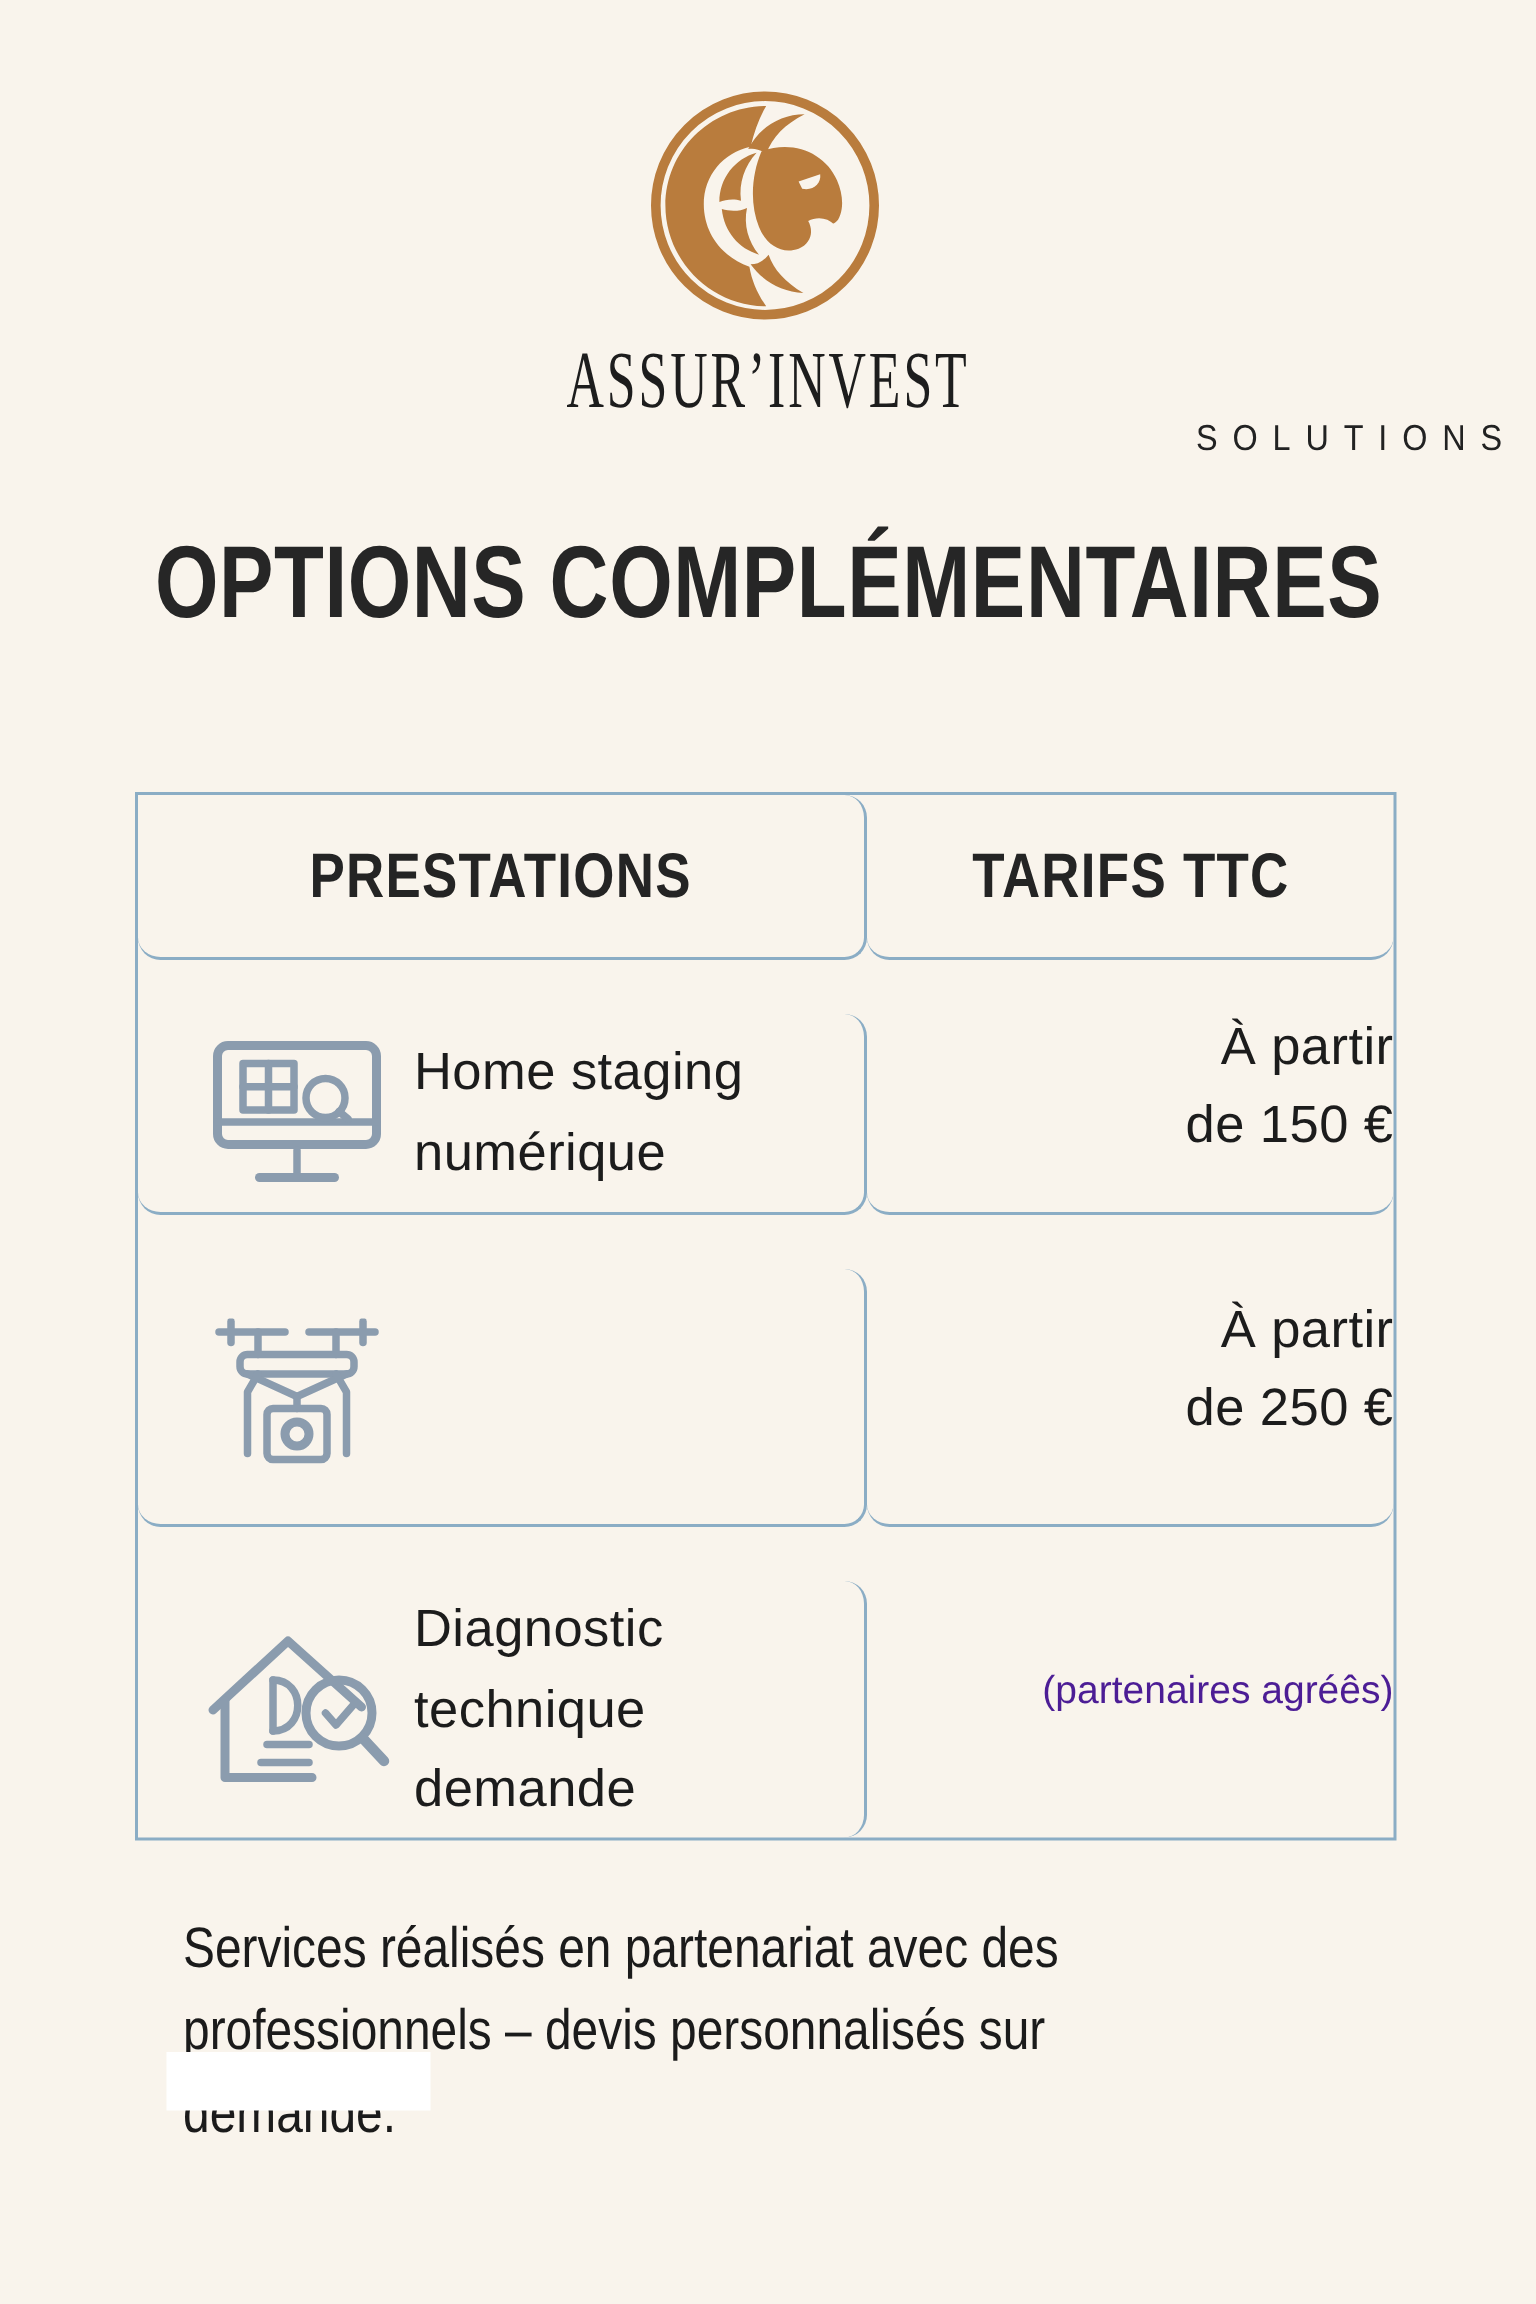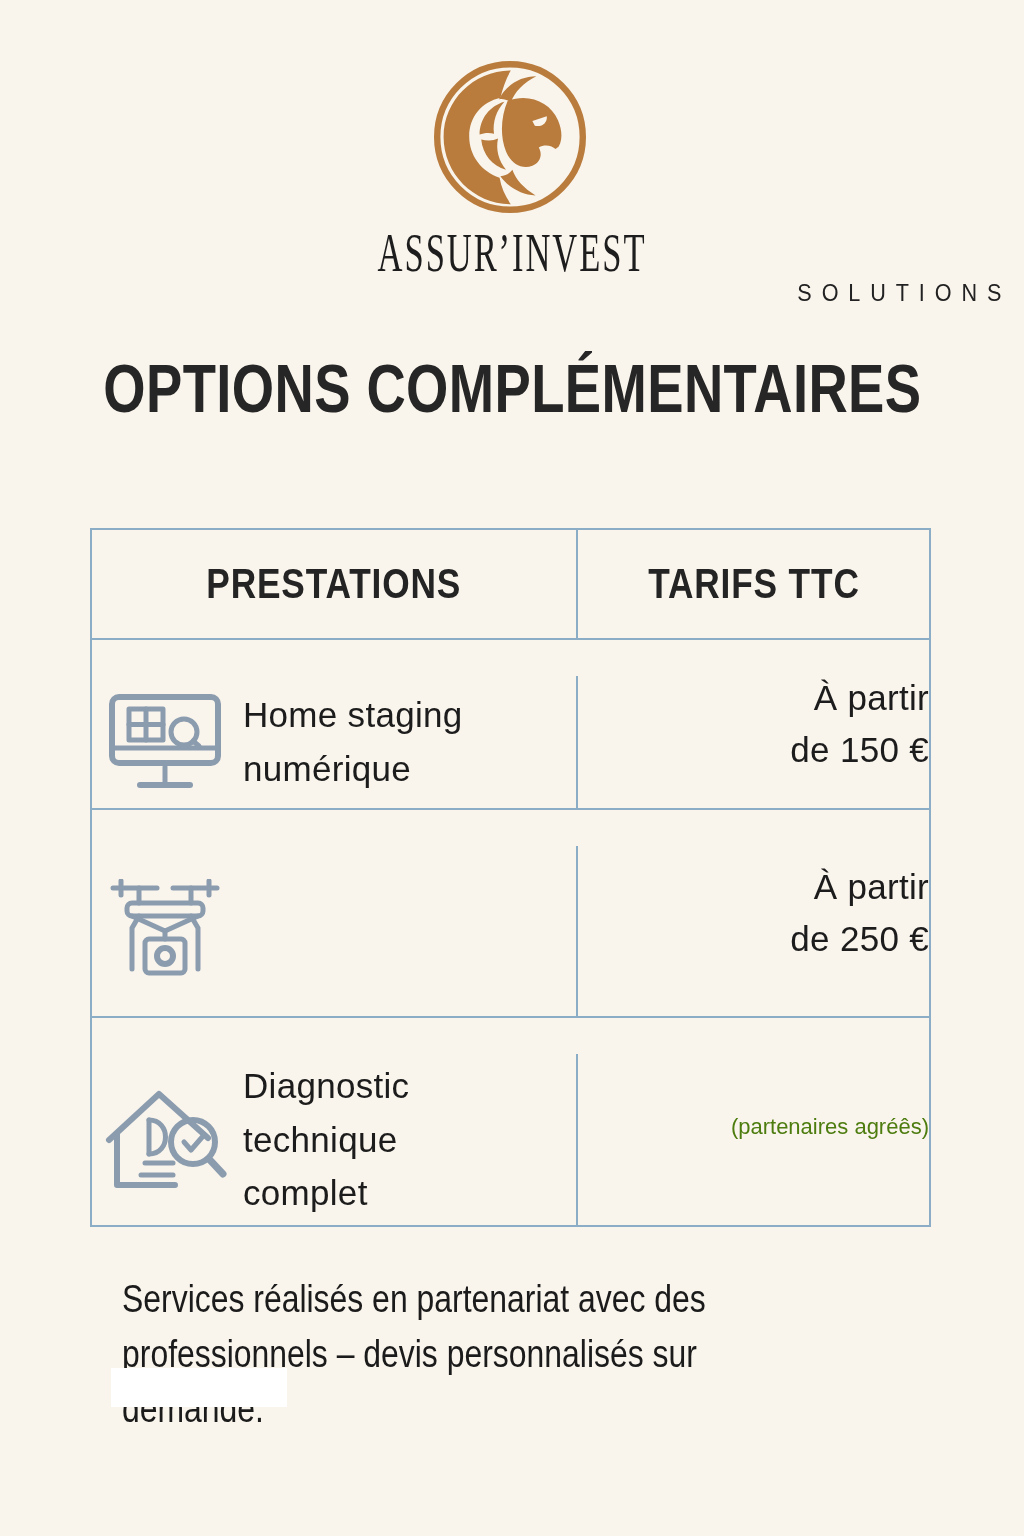--- a/index.html
+++ b/index.html
@@ -51,37 +51,37 @@
 
   
   .table{
     position:absolute;left:90px;top:528px;width:841px;height:699px;
     border:2px solid var(--table-border);
     display:grid;
     grid-template-columns:486px 1fr;
     grid-template-rows:110px 170px 208px 1fr;
     background:transparent;
   }
-  .cell{min-width:0;min-height:0;}
+  .cell{min-width:0;min-height:0;border-radius:15px;}
   .cell.col1{border-right:2px solid var(--table-border);}
   .cell.rb{border-bottom:2px solid var(--table-border);}
   .cell.head{display:flex;align-items:center;justify-content:center;}
   .head-label{
     display:inline-block;font-size:42px;font-weight:700;letter-spacing:1px;
     transform:scaleX(0.84);transform-origin:center;color:#242424;white-space:nowrap;
   }
-  .cell.presta{display:flex;align-items:center;padding-left:7px;margin-top:36px;}
+  .cell.presta{display:flex;align-items:center;padding-left:40px;margin-top:36px;}
   .icon-box{width:132px;min-width:132px;display:flex;align-items:center;justify-content:center;color:var(--icon-blue-gray);}
   .presta-text{
     margin-left:12px;font-size:35px;line-height:1.54;color:#1c1c1c;
     white-space:pre-line;letter-spacing:0.3px;
   }
   .cell.tarif{display:flex;flex-direction:column;justify-content:center;padding-left:82px;text-align:right;}
   .tarif-text{font-size:35px;line-height:1.5;color:#1c1c1c;white-space:pre-line;letter-spacing:0.3px;}
-  .tarif-note{font-size:22px;color:#4d7c0f;margin-top:10px;white-space:nowrap;}
+  .tarif-note{font-size:26px;color:#4c1d95;margin-top:10px;white-space:nowrap;}
 
   
   .footer{position:absolute;left:122px;top:1272px;width:860px;}
   .footer .t{
     display:inline-block;font-size:38px;line-height:1.45;font-weight:400;color:#1b1b1b;
     transform:scaleX(0.84);transform-origin:left top;white-space:pre-line;
   }
   .white-patch{position:absolute;left:111px;top:1368px;width:176px;height:39px;background:#ffffff;}
 
   svg{display:block;}
@@ -180,21 +180,21 @@
           <path d="M48 36 C 70 36 70 70 48 70" stroke-width="5"></path>
           <line x1="44" y1="79" x2="72" y2="79" stroke-width="5"></line>
           <line x1="40" y1="91" x2="72" y2="91" stroke-width="5"></line>
           <circle cx="92" cy="58" r="22" stroke-width="6"></circle>
           <path d="M83 58 L90 66 L103 51" stroke-width="5"></path>
           <line x1="108" y1="75" x2="122" y2="90" stroke-width="7"></line>
         </svg>
       </span>
       <span class="presta-text">Diagnostic
 technique
-complet</span>
+demande</span>
     </div>
     <div class="cell tarif">
       <span class="tarif-note">(partenaires agréês)</span>
     </div>
 
   </div>
 
   <div class="footer">
     <span class="t">Services réalisés en partenariat avec des
 professionnels – devis personnalisés sur demande.</span>

